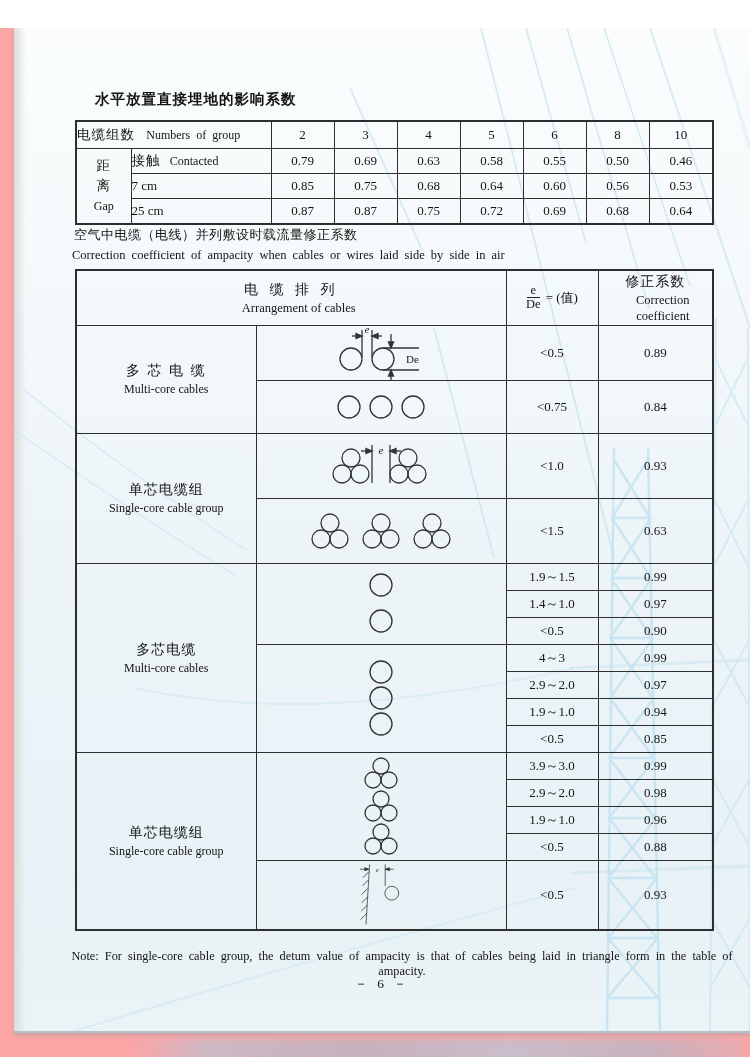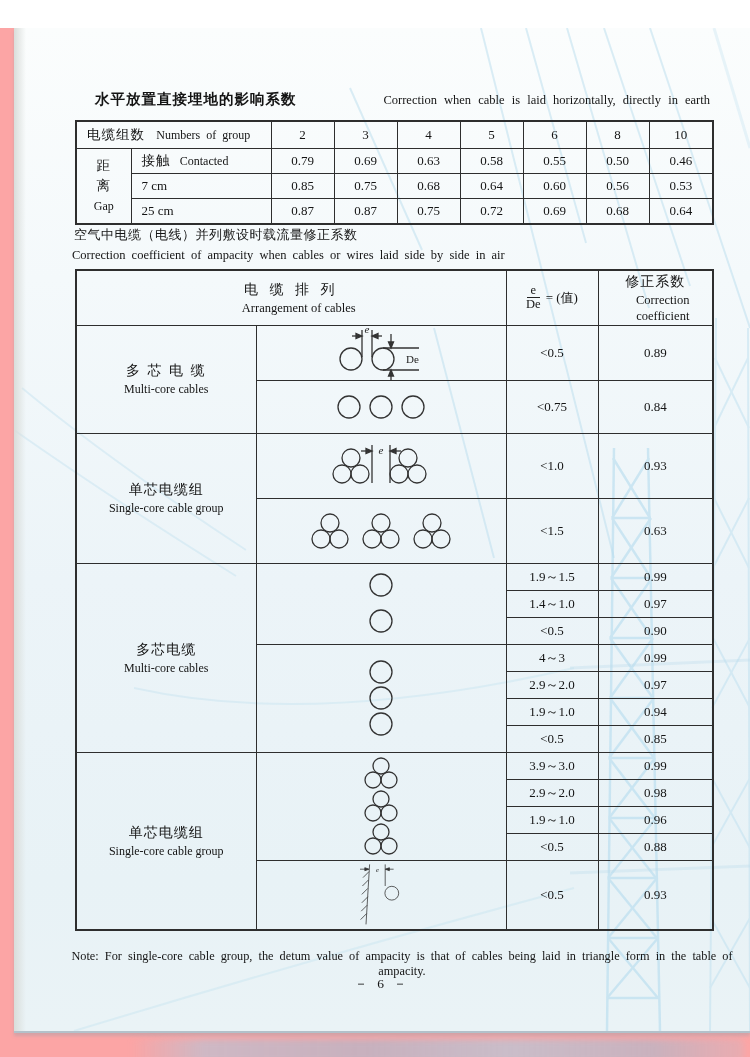--- a/index.html
+++ b/index.html
@@ -17,21 +17,21 @@
   .t2-title-zh{position:absolute;left:60px;top:198px;font-size:13px;font-weight:400;letter-spacing:.5px;}
   .t2-title-en{position:absolute;left:58px;top:220px;font-size:12.5px;word-spacing:3px;}
   .note-zh{position:absolute;left:74px;top:899px;font-size:13.5px;font-weight:600;letter-spacing:.5px;}
   .note-en{position:absolute;left:52px;top:921px;width:672px;font-size:12.3px;word-spacing:3px;text-align:center;}
   .page-num{position:absolute;left:0;top:947px;width:736px;text-align:center;font-size:13.5px;letter-spacing:3px;}
   
   table{border-collapse:collapse;position:absolute;table-layout:fixed;}
   td{border:1px solid #2e2e2e;padding:0;text-align:center;font-size:13px;vertical-align:middle;overflow:hidden;}
   .t1{left:61px;top:92px;width:637px;border:2px solid #2e2e2e;}
   .t2{left:61px;top:241px;width:637px;border:2px solid #2e2e2e;}
-  .hl{text-align:left;padding-left:10px;}
+  .hl{text-align:left;padding-left:0;}
   .zh{font-size:13.5px;letter-spacing:1px;}
   .en{font-size:12px;}
   .gapcell div{line-height:1.55;}
   .lblcell .zh-line{font-size:14px;letter-spacing:2px;line-height:1.5;}
   .lblcell .en-line{font-size:12px;line-height:1.35;}
   .hdr .zh-line{font-size:14px;letter-spacing:4px;line-height:1.5;}
   .hdr .en-line{font-size:12.5px;line-height:1.3;padding-left:15px;}
   .frac{display:inline-flex;flex-direction:column;align-items:center;vertical-align:middle;font-size:12.5px;line-height:1.1;}
   .frac .num{border-bottom:1px solid #222;padding:0 4px;}
   .eqrest{font-size:13px;margin-left:5px;vertical-align:middle;}
@@ -112,21 +112,20 @@
       </g>
       <g stroke="#bcdcec" stroke-width="3" opacity="0.35">
         <line x1="556" y1="640" x2="736" y2="632"></line>
         <line x1="556" y1="845" x2="736" y2="838"></line>
       </g>
     </svg>
 
     <div class="left-edge"></div>
 
     <div class="t1-title-zh">水平放置直接埋地的影响系数</div>
-    <div class="t1-title-en">Correction when cable is laid horizontally, directly in earth</div>
 
     <table class="t1">
       <colgroup>
           <col style="width:55px">
           <col style="width:140px">
           <col style="width:63px">
           <col style="width:63px">
           <col style="width:63px">
           <col style="width:63px">
           <col style="width:63px">

